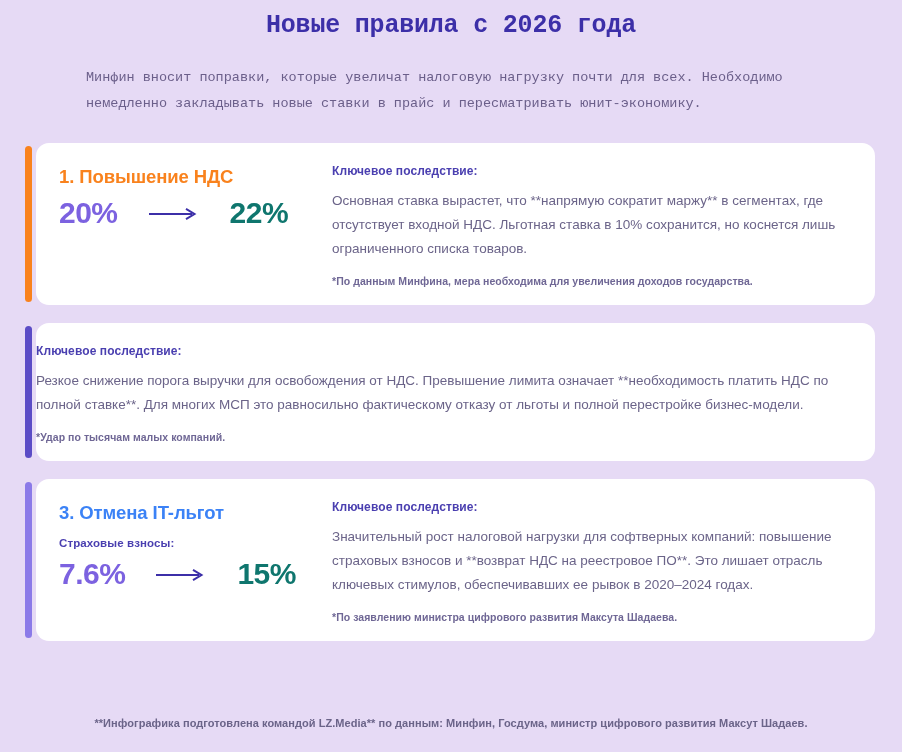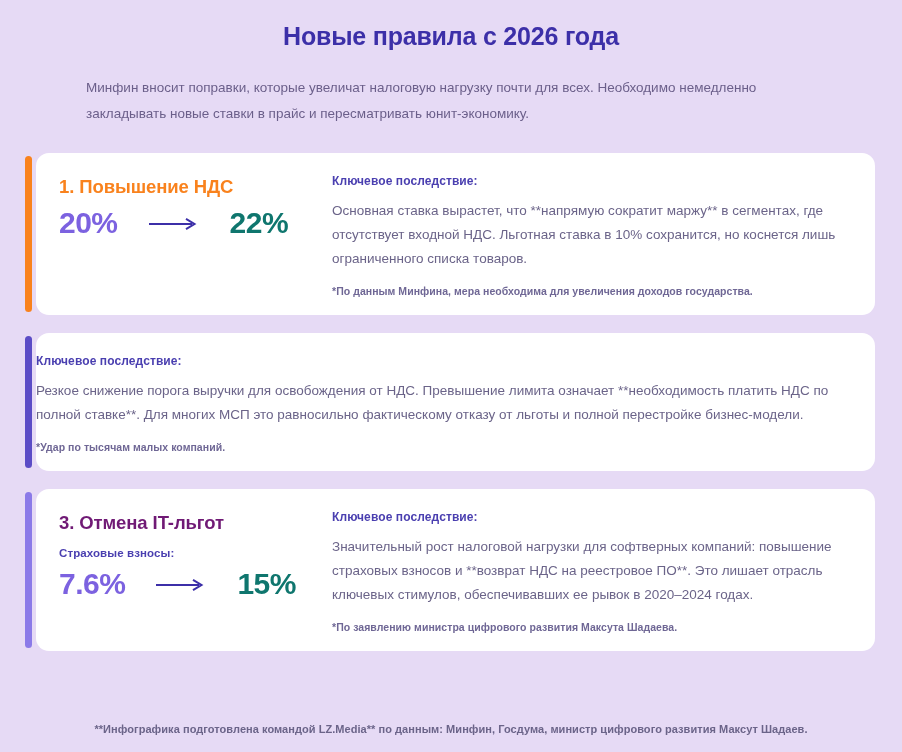--- a/index.html
+++ b/index.html
@@ -19,22 +19,23 @@
 
   .page {
     position: relative;
     width: 902px;
     height: 752px;
     padding: 0;
   }
 
   
   .header {
-    padding-top: 20px;
+    padding-top: 10px;
     text-align: center;
+    font-family: Liberation Mono, monospace;
   }
 
   .page-title {
     font-size: 25px;
     font-weight: bold;
     color: #3c2fa8;
     letter-spacing: -0.2px;
     line-height: 1.3;
   }
 
@@ -161,21 +162,21 @@
     font-weight: bold;
     color: #6f6795;
     letter-spacing: 0.05px;
   }
 
   
   .page-footer {
     position: absolute;
     left: 0;
     right: 0;
-    bottom: 17px;
+    bottom: 23px;
     text-align: center;
     font-size: 11px;
     font-weight: bold;
     color: #6b6489;
     letter-spacing: 0.05px;
   }
 </style>
 </head>
 <body style="background: rgb(230, 218, 245);">
 
@@ -221,21 +222,21 @@
           <div class="key-body">Резкое снижение порога выручки для освобождения от НДС. Превышение лимита означает **необходимость платить НДС по полной ставке**. Для многих МСП это равносильно фактическому отказу от льготы и полной перестройке бизнес-модели.</div>
           <div class="footnote">*Удар по тысячам малых компаний.</div>
         </div>
       </div>
     </div>
 
     <div class="card">
       <div class="accent-bar" style="background: rgb(139, 122, 232);"></div>
       <div class="card-inner">
         <div class="card-left">
-          <div class="card-heading" style="color: #701a75;">3. Отмена IT-льгот</div>
+          <div class="card-heading" style="color: #3b82f6;">3. Отмена IT-льгот</div>
           <div class="metric-label">Страховые взносы:</div>
           <div class="metric-row">
             <span class="metric-from">7.6%</span>
             <span class="arrow-glyph">
               <svg width="52" height="14" viewBox="0 0 52 14" aria-hidden="true">
                 <path d="M1 7 H44" stroke="currentColor" stroke-width="2" fill="none"></path>
                 <path d="M38 1.8 L46.5 7 L38 12.2" stroke="currentColor" stroke-width="2" fill="none" stroke-linejoin="miter"></path>
               </svg>
             </span>
             <span class="metric-to">15%</span>

